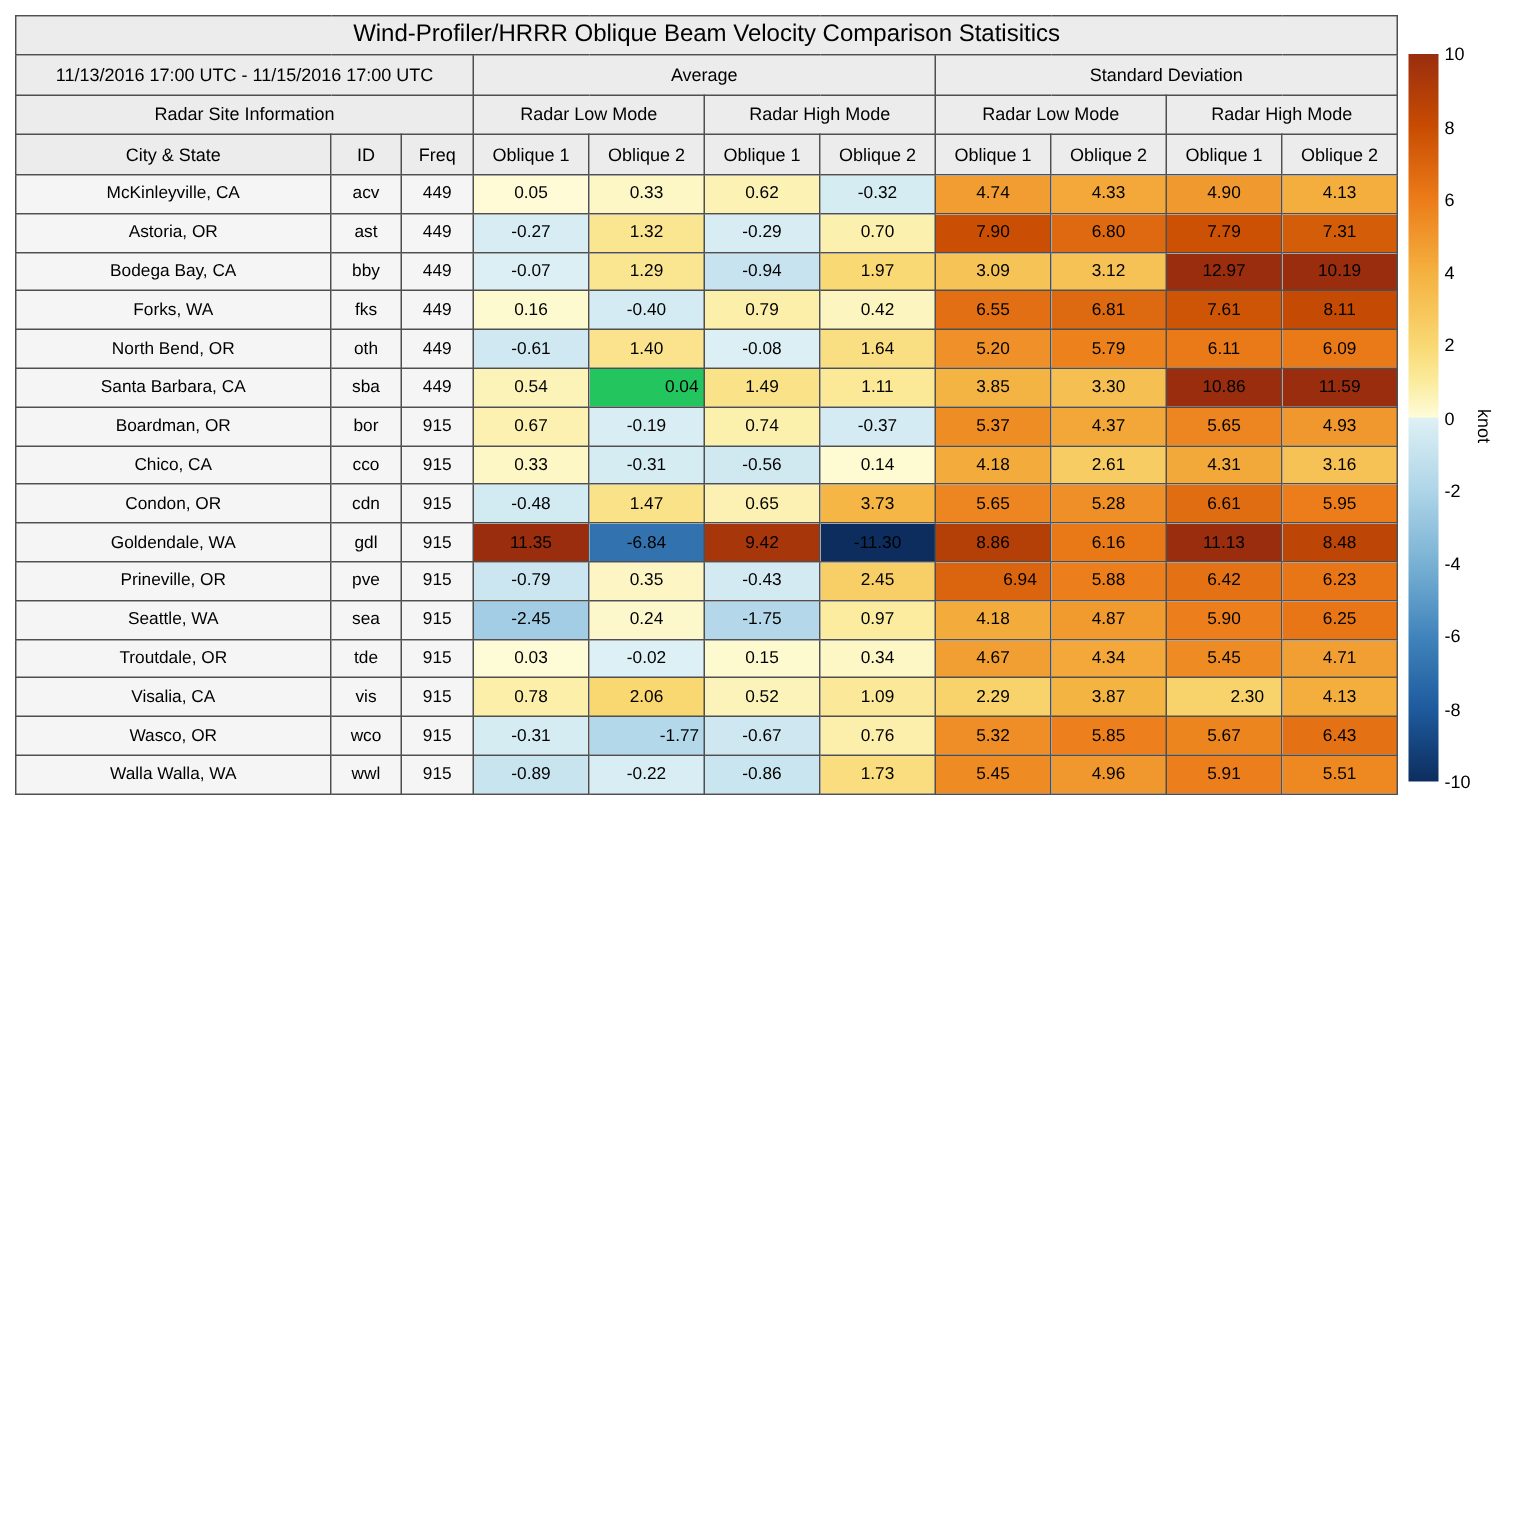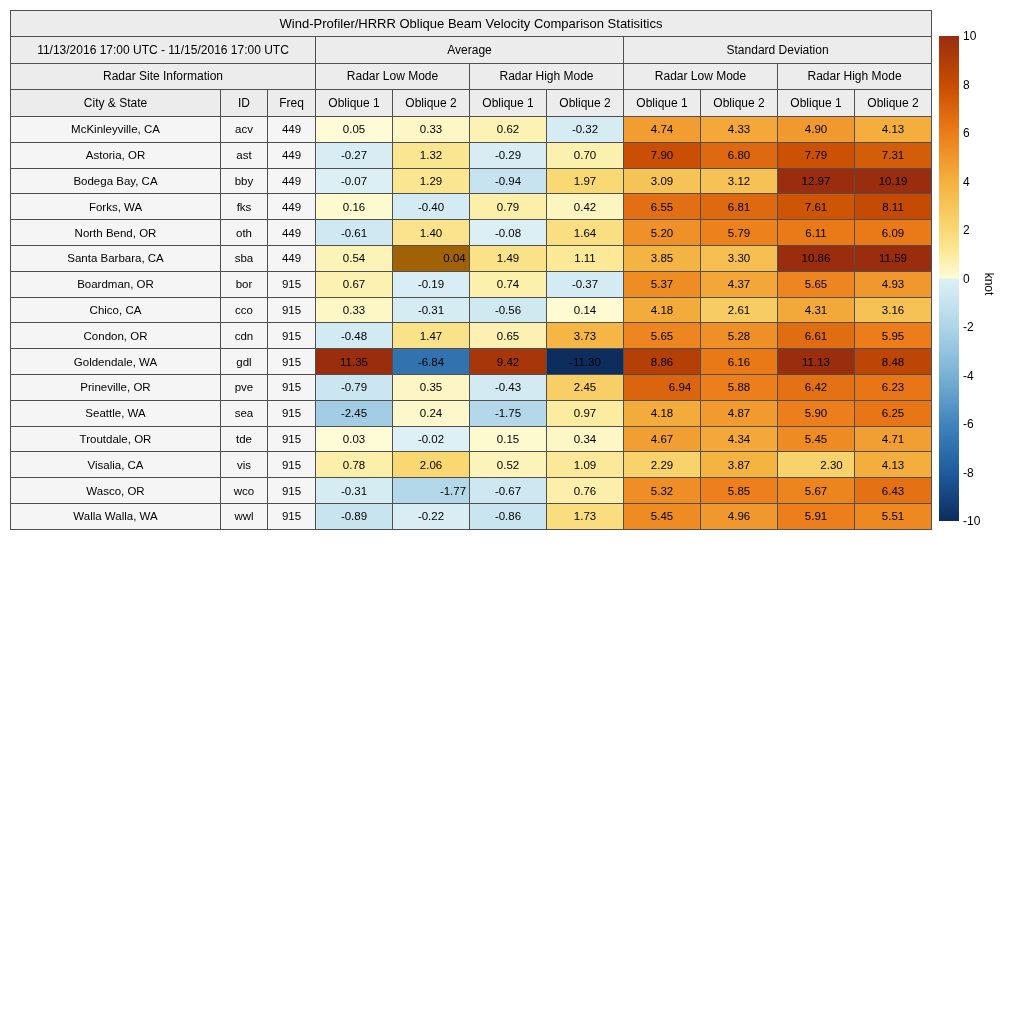--- a/index.html
+++ b/index.html
@@ -7,21 +7,21 @@
        font-family:"Liberation Sans", sans-serif;color:#000;}
   .canvas{position:absolute;left:0;top:0;width:1024px;height:1024px;background:#fff;}
 
   table.stats{position:absolute;left:10px;top:10px;width:921px;
       border-collapse:collapse;table-layout:fixed;border:1px solid #1a1a1a;}
   table.stats th, table.stats td{
       border:1px solid #4f4f4f;padding:0;margin:0;
       text-align:center;vertical-align:middle;
       font-size:11.5px;font-weight:normal;line-height:1.05;
       white-space:nowrap;overflow:hidden;color:#000;}
-  tr.r-title th{height:25px;background:#ececec;font-size:13px;}
+  tr.r-title th{height:25px;background:#ececec;font-size:16px;}
   tr.r-groups th{height:26px;background:#ececec;font-size:12px;}
   tr.r-modes th{height:25px;background:#ececec;font-size:12px;}
   tr.r-cols th{height:26px;background:#ececec;font-size:12px;}
   tbody tr{height:25.8px;}
   td.lbl{background:#f5f5f5;font-size:12px;}
   td.val{font-size:11.5px;}
 
   .cb-bar{position:absolute;left:939px;top:36px;width:20px;height:485px;}
   .cb-tick{position:absolute;left:963px;width:40px;height:14px;
       font-size:12px;line-height:14px;text-align:left;color:#000;}
@@ -141,21 +141,21 @@
           <td class="val" style="background: rgb(239, 145, 40);">5.20</td>
           <td class="val" style="background: rgb(237, 130, 29);">5.79</td>
           <td class="val" style="background: rgb(234, 121, 24);">6.11</td>
           <td class="val" style="background: rgb(234, 122, 24);">6.09</td>
         </tr>
         <tr>
           <td class="lbl">Santa Barbara, CA</td>
           <td class="lbl">sba</td>
           <td class="lbl">449</td>
           <td class="val" style="background: rgb(252, 243, 185);">0.54</td>
-          <td class="val" style="background: #a16207; padding-left: 47px;">0.04</td>
+          <td class="val" style="background: #22c55e; padding-left: 47px;">0.04</td>
           <td class="val" style="background: rgb(250, 226, 136);">1.49</td>
           <td class="val" style="background: rgb(251, 233, 152);">1.11</td>
           <td class="val" style="background: rgb(244, 180, 67);">3.85</td>
           <td class="val" style="background: rgb(246, 191, 81);">3.30</td>
           <td class="val" style="background: rgb(153, 45, 14);">10.86</td>
           <td class="val" style="background: rgb(153, 45, 14);">11.59</td>
         </tr>
         <tr>
           <td class="lbl">Boardman, OR</td>
           <td class="lbl">bor</td>

